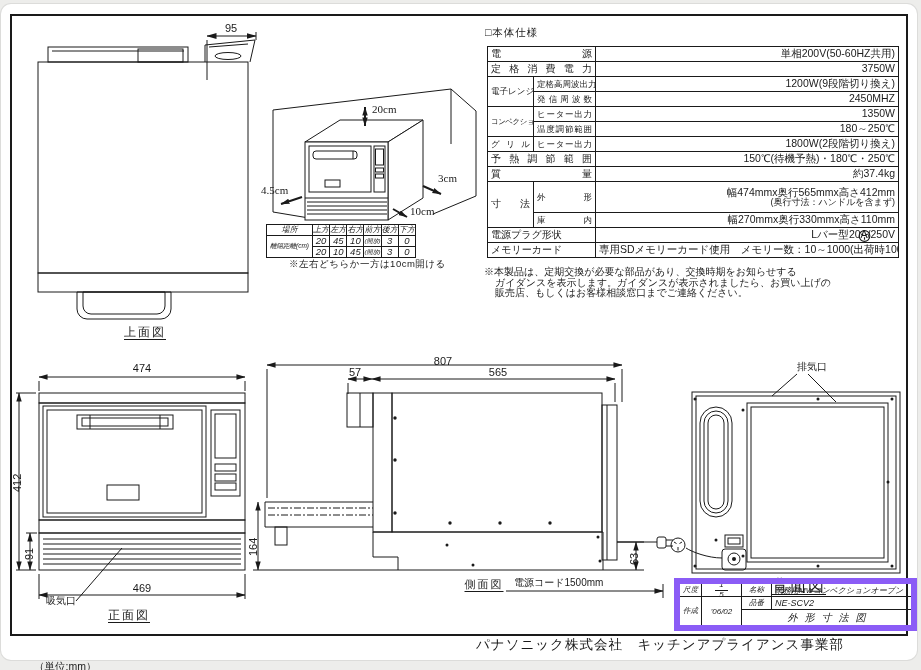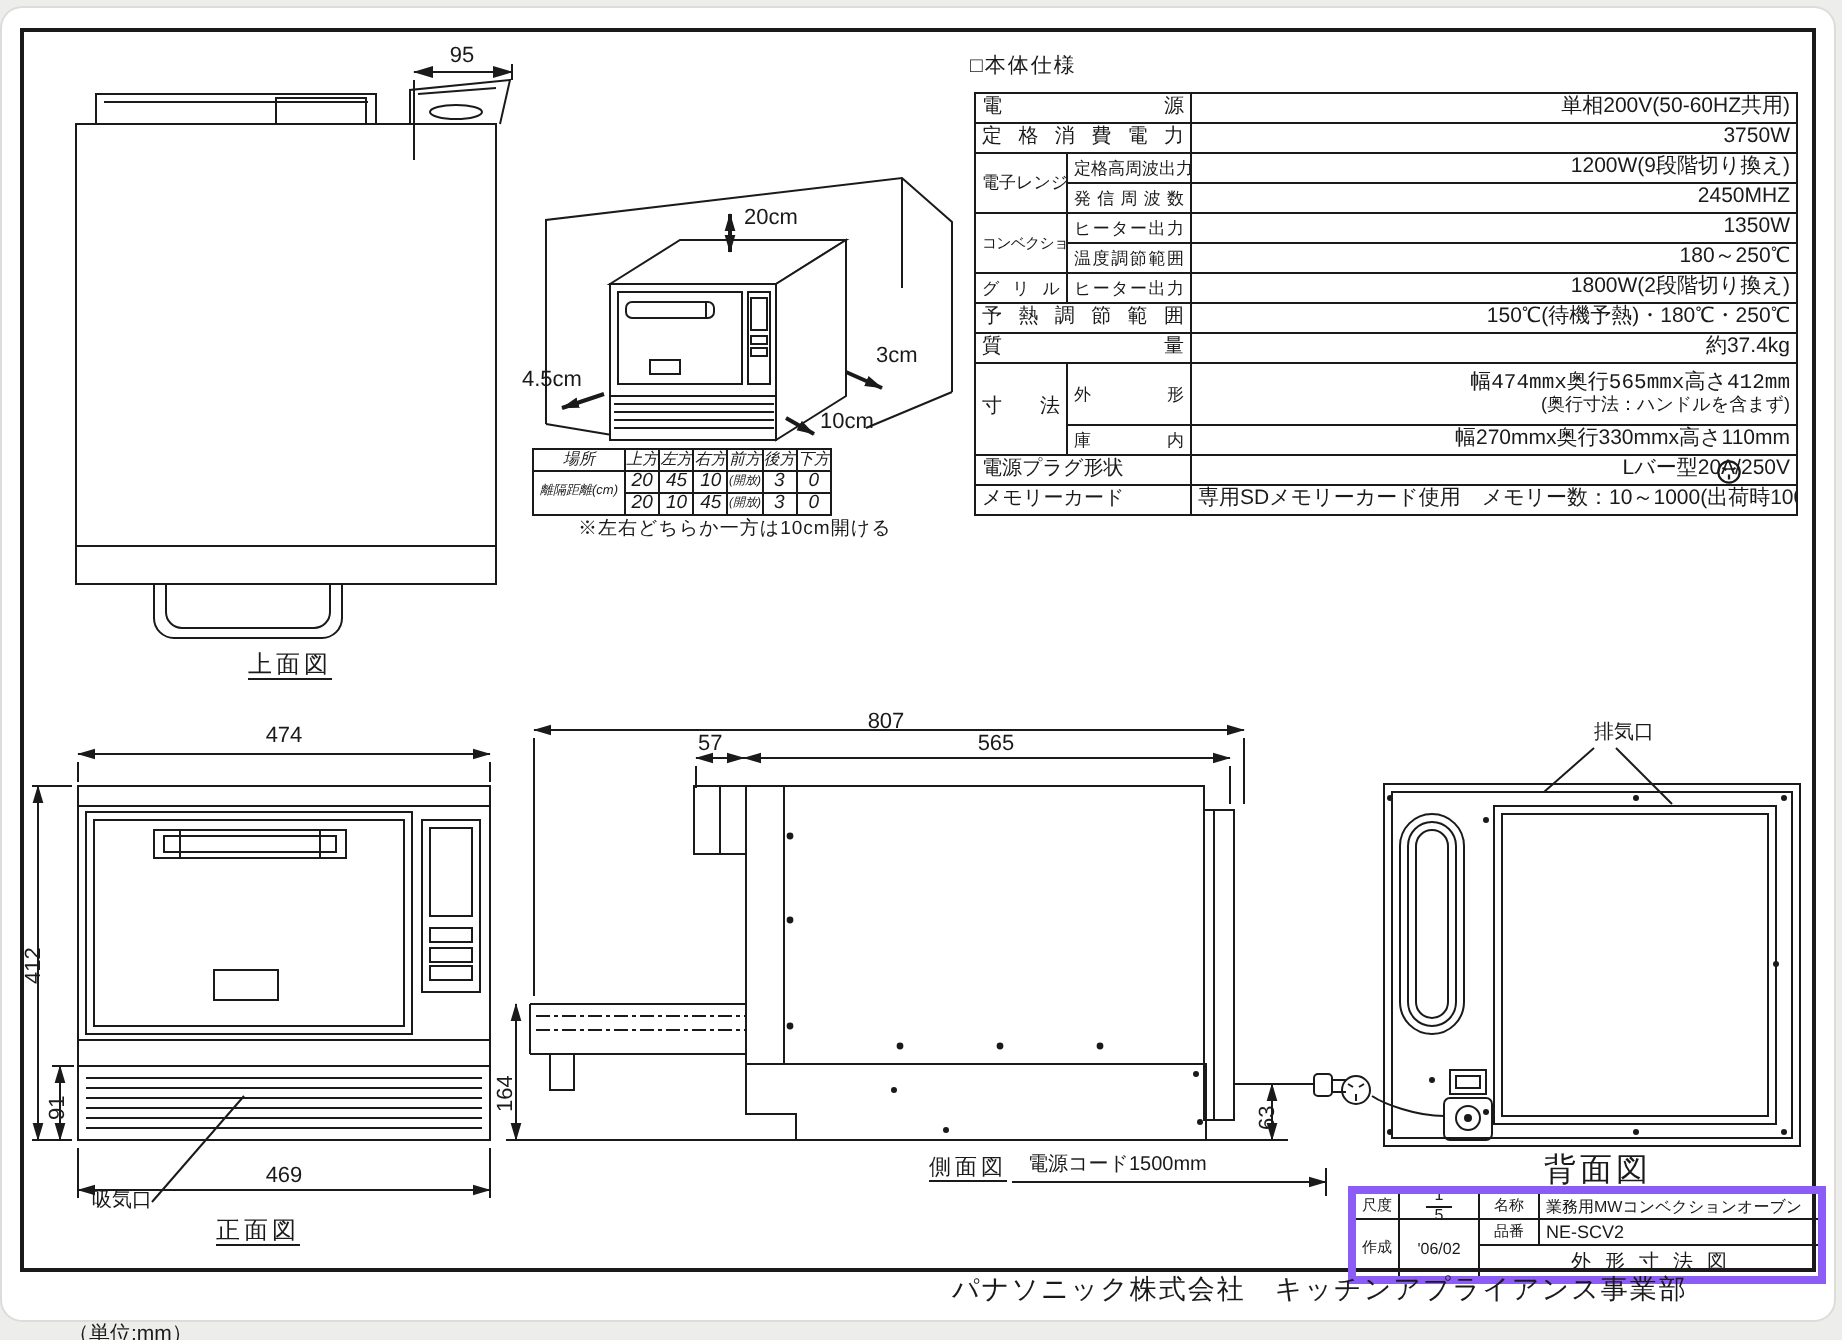--- a/index.html
+++ b/index.html
@@ -33,24 +33,24 @@
   .spec-note .indent{padding-left:11px;}
   
   .clr{position:absolute;left:266px;top:224px;width:150px;font-size:8px;font-style:italic;}
   .clr td{border:1px solid #1a1a1a;text-align:center;padding:0;overflow:hidden;line-height:1;}
   .clr tr{height:11px;}
   .clr .num{font-size:9.5px;}
   .clr .open{font-size:6px;}
   .clr .rl{font-size:6.5px;}
   .clr-note{position:absolute;left:289px;top:258px;font-size:9.5px;letter-spacing:0.5px;}
   
-  .isolbl{font-size:11px;}
+  .isolbl{font-size:11px;font-family:Liberation Serif, serif;}
   
-  .tblock{position:absolute;left:674px;top:593px;width:231px;height:41px;border:4px solid #8b5cf6;
-          display:grid;grid-template-columns:22px 40px 30px 1fr;grid-template-rows:13px 13px 1fr;}
+  .tblock{position:absolute;left:674px;top:578px;width:231px;height:41px;border:6px solid #8b5cf6;
+          display:grid;grid-template-columns:22px 40px 30px 1fr;grid-template-rows:13px 13px 1fr;font-style:italic;}
   .tblock>div{display:flex;align-items:center;justify-content:center;overflow:hidden;}
   .bR{border-right:1px solid #1a1a1a;} .bB{border-bottom:1px solid #1a1a1a;}
   .tb-lab{font-size:7.5px;}
   .tb-val{font-size:9px;white-space:nowrap;}
   .frac{display:inline-flex;flex-direction:column;align-items:center;font-size:8px;line-height:1.1;}
   .frac .den{border-top:1px solid #1a1a1a;padding:0 4px;}
   .dtype{font-size:10px;letter-spacing:7px;padding-left:7px;}
   .namecell{justify-content:flex-start !important;padding-left:3px;}
   
   .unit-note{position:absolute;left:34px;top:638px;font-size:10.5px;margin-top:22px;}
@@ -212,21 +212,21 @@
       <td class="val">150℃(待機予熱)・180℃・250℃</td>
     </tr>
     <tr>
       <td colspan="2" class="labelcell jd">質量</td>
       <td class="val">約37.4kg</td>
     </tr>
     <tr class="tall">
       <td rowspan="2" class="labelcell jd">寸法</td>
       <td class="subcell jd">外形</td>
       <td class="val two">
-        <span style="display:block;font-family:Liberation Mono, monospace;">幅474mmx奥行565mmx高さ412mm</span>
+        <span style="display:block;">幅474mmx奥行565mmx高さ412mm</span>
         <span style="display:block;font-size:9px;padding-left:6px;">(奥行寸法：ハンドルを含まず)</span>
       </td>
     </tr>
     <tr>
       <td class="subcell jd">庫内</td>
       <td class="val">幅270mmx奥行330mmx高さ110mm</td>
     </tr>
     <tr>
       <td colspan="2" class="labelcell">電源プラグ形状</td>
       <td class="val">
@@ -239,20 +239,25 @@
               </g>
             </svg><span>20A/250V</span>
       </td>
     </tr>
     <tr>
       <td colspan="2" class="labelcell">メモリーカード</td>
       <td class="val">専用SDメモリーカード使用　メモリー数：10～1000(出荷時100)</td>
     </tr>
   </tbody>
     </table>
+  <div class="spec-note">
+    <span>※本製品は、定期交換が必要な部品があり、交換時期をお知らせする</span>
+    <span class="indent">ガイダンスを表示します。ガイダンスが表示されましたら、お買い上げの</span>
+    <span class="indent">販売店、もしくはお客様相談窓口までご連絡ください。</span>
+  </div>
 
   <svg style="left:12px;top:358px;" width="252" height="262" viewBox="0 0 252 262">
     <defs>
         <marker id="arr-fv" viewBox="0 0 10 6" refX="9.5" refY="3" markerWidth="9" markerHeight="6" orient="auto-start-reverse" markerUnits="userSpaceOnUse">
           <path d="M0,0 L10,3 L0,6 Z" fill="#1a1a1a"></path>
         </marker>
       </defs>
     <g stroke="#1a1a1a" fill="none" stroke-width="1">
       <line x1="27" y1="19" x2="233" y2="19" marker-start="url(#arr-fv)" marker-end="url(#arr-fv)"></line>
       <line x1="27" y1="23" x2="27" y2="33"></line>

